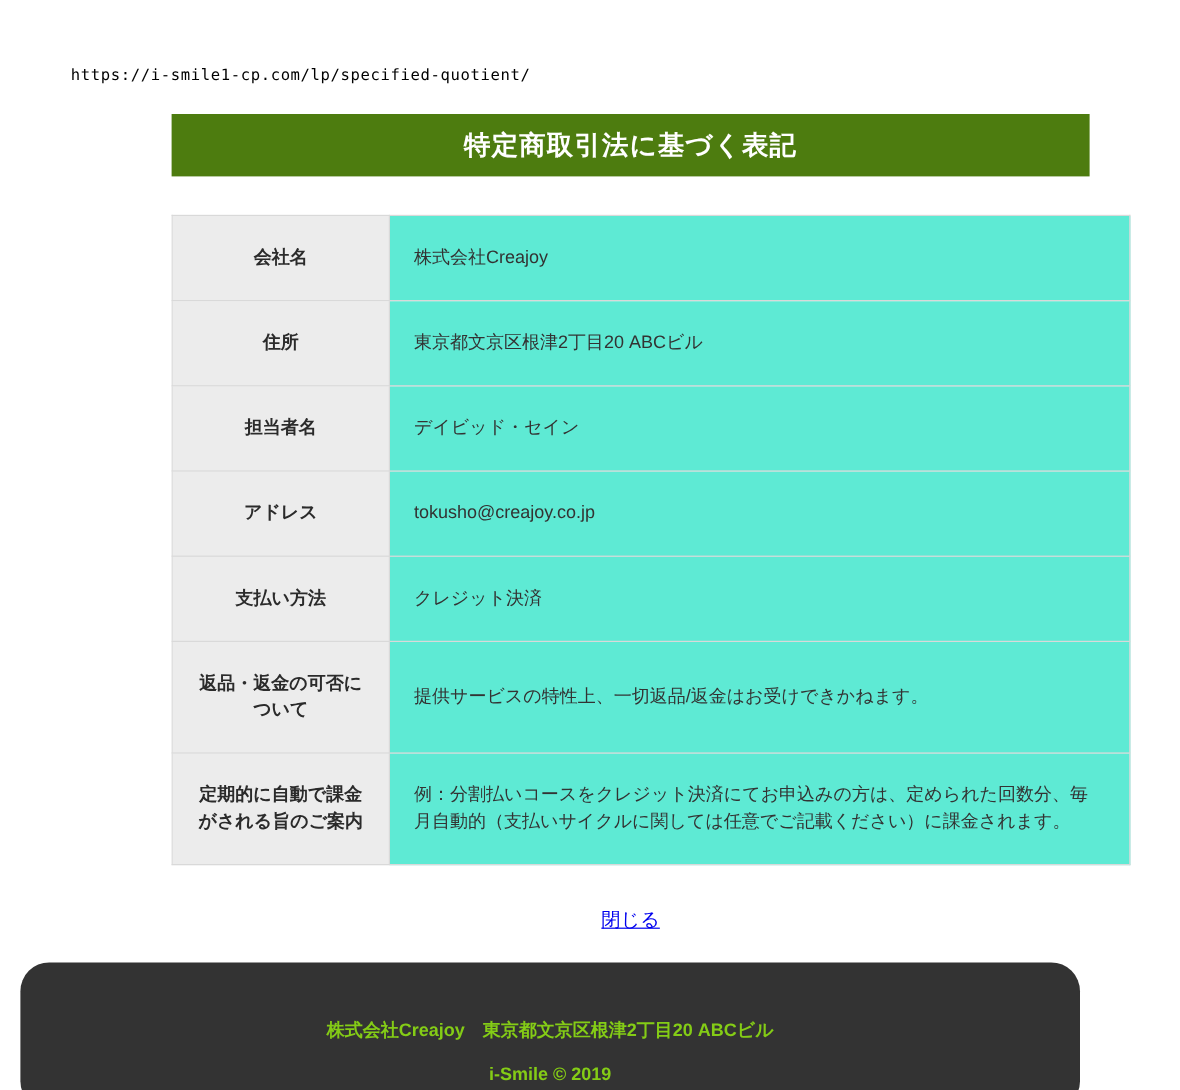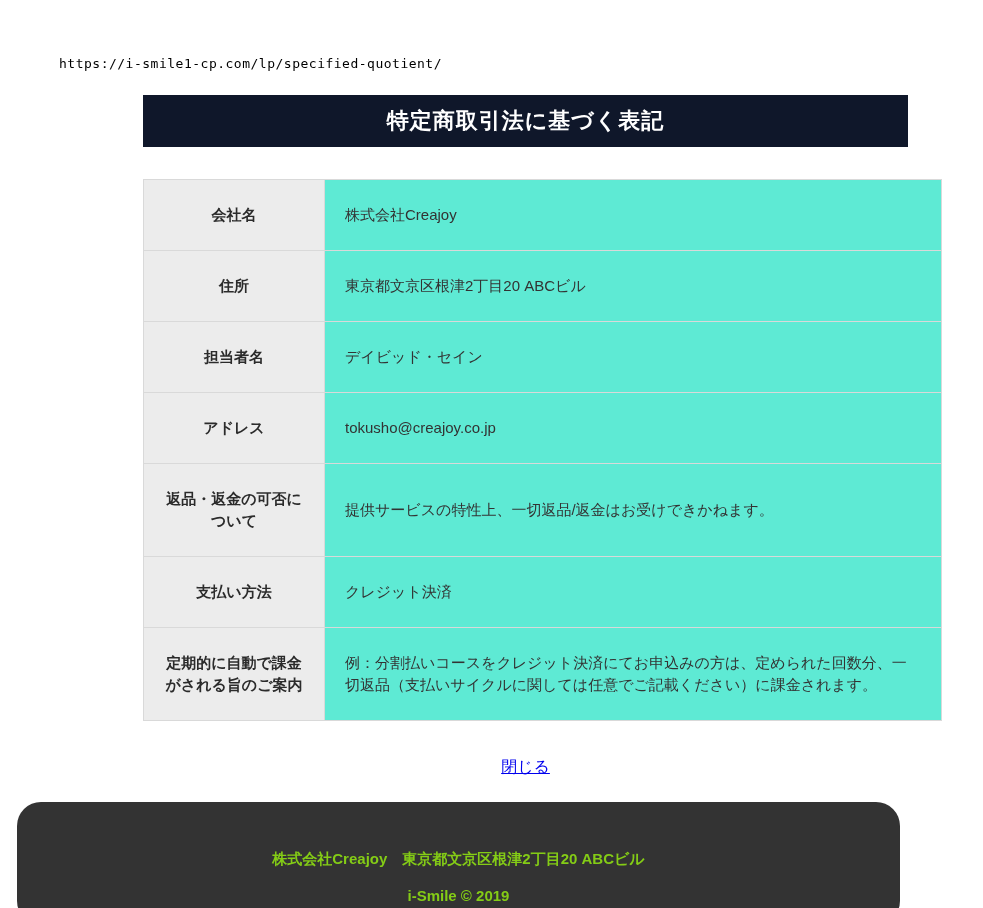--- a/index.html
+++ b/index.html
@@ -17,21 +17,21 @@
     color: #000000;
     padding: 5px 0 0 8px;
     letter-spacing: 0.5px;
   }
   .container {
     width: 799px;
     margin: 0 auto;
   }
   .page-header {
     margin-top: 24px;
-    background: #0f172a;
+    background: #4d7c0f;
     height: 52px;
     display: flex;
     align-items: center;
     justify-content: center;
   }
   .page-header h1 {
     color: #ffffff;
     font-size: 22px;
     font-weight: bold;
     letter-spacing: 1px;
@@ -125,32 +125,32 @@
       </tr>
       <tr>
         <th>担当者名</th>
         <td>デイビッド・セイン</td>
       </tr>
       <tr>
         <th>アドレス</th>
         <td>tokusho@creajoy.co.jp</td>
       </tr>
       <tr>
+        <th>支払い方法</th>
+        <td>クレジット決済</td>
+      </tr>
+      <tr>
         <th>返品・返金の可否に
 ついて</th>
         <td>提供サービスの特性上、一切返品/返金はお受けできかねます。</td>
       </tr>
       <tr>
-        <th>支払い方法</th>
-        <td>クレジット決済</td>
-      </tr>
-      <tr>
         <th>定期的に自動で課金
 がされる旨のご案内</th>
-        <td>例：分割払いコースをクレジット決済にてお申込みの方は、定められた回数分、一切返品（支払いサイクルに関しては任意でご記載ください）に課金されます。</td>
+        <td>例：分割払いコースをクレジット決済にてお申込みの方は、定められた回数分、毎月自動的（支払いサイクルに関しては任意でご記載ください）に課金されます。</td>
       </tr>
     </tbody>
   </table>
 
   <div class="close-wrap">
     <a href="#" class="close-link">閉じる</a>
   </div>
 
 </div>
 

